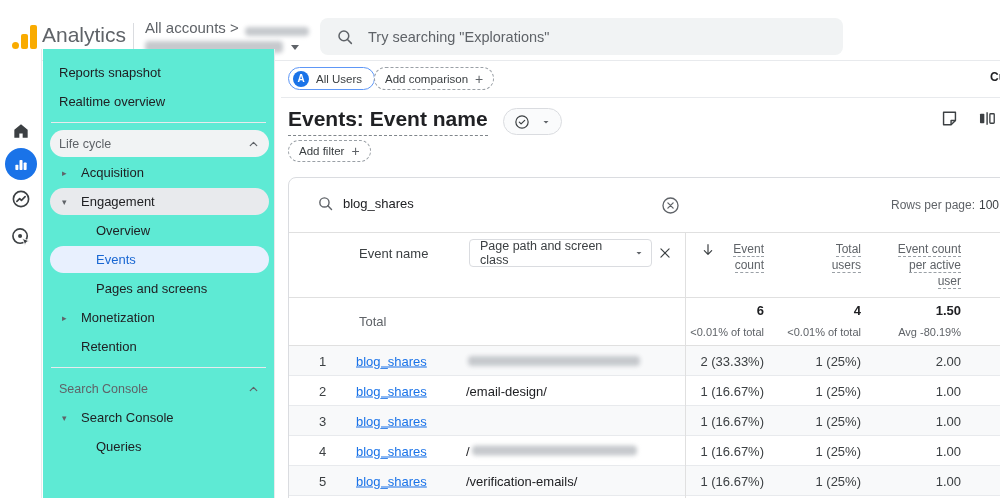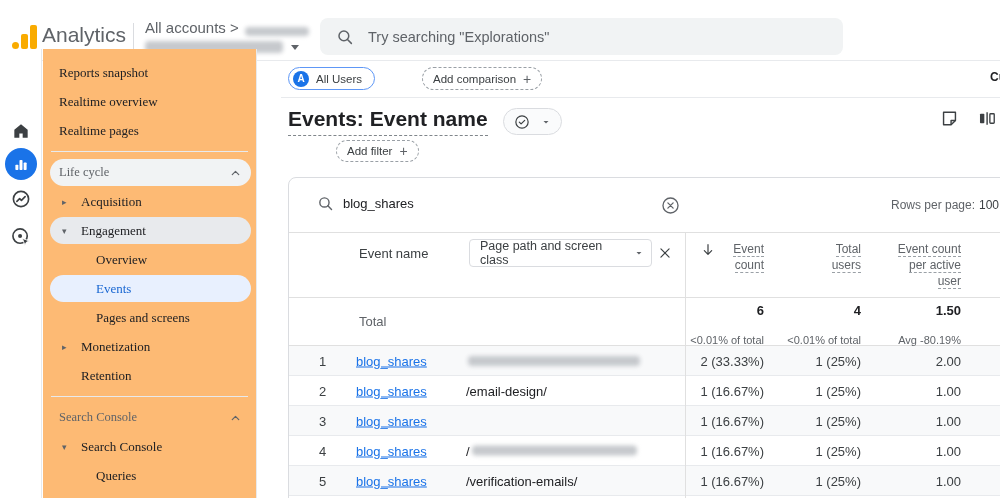--- a/index.html
+++ b/index.html
@@ -24,41 +24,41 @@
   .caret-tri { width:0; height:0; border-left:4px solid transparent; border-right:4px solid transparent; border-top:5px solid #5f6368; }
   .gsearch { position:absolute; left:320px; top:6px; width:523px; height:37px; border-radius:8px; background:#f1f3f4; display:flex; align-items:center; padding-left:16px; gap:14px; }
   .gsearch-ph { font-size:14.5px; color:#5f6368; }
 
   
   .rail { position:absolute; left:0; top:49px; width:42px; height:449px; border-right:1px solid #e8eaed; background:#fff; }
   .rail-ic { position:absolute; left:0; width:42px; display:flex; justify-content:center; }
   .reports-circle { width:32px; height:32px; border-radius:50%; background:#1a73e8; display:flex; align-items:center; justify-content:center; }
 
   
-  .nav { position:absolute; left:43px; top:49px; width:214px; height:449px; background:#fdba74; border-right:1px solid #e8eaed; padding-top:9px; font-size:13px;font-family:Liberation Serif, serif; }
+  .nav { position:absolute; left:43px; top:49px; width:232px; height:449px; background:#5eead4; border-right:1px solid #e8eaed; padding-top:9px; font-size:13px; }
   .nav-item { position:relative; height:29px; display:flex; align-items:center; color:#202124; cursor:pointer; }
   .nav-item .pill { position:absolute; left:7px; right:5px; top:1px; bottom:1px; border-radius:16px; }
   .nav-lbl { position:relative; z-index:1; }
   .ind0 .nav-lbl { margin-left:16px; }
   .ind1 .nav-lbl { margin-left:38px; }
   .ind2 .nav-lbl { margin-left:53px;text-align:right; }
   .nav-arrow { position:relative; z-index:1; position:absolute; left:19px; font-size:9px; color:#5f6368; top:50%; transform:translateY(-50%); }
   .nav-header { color:#5f6368; font-size:12.5px; }
   .nav-header .chev { position:absolute; right:14px; top:50%; transform:translateY(-50%); z-index:1; display:flex; }
   .pill-gray { background:#f1f3f4; }
   .pill-gray2 { background:#e8eaed; }
   .pill-blue { background:#e8f0fe; }
   .sel-blue { color:#1967d2; font-weight:500; }
   .nav-divider { height:1px; background:#e8eaed; margin:6px 8px 6px 8px; }
 
   
   .chip { display:inline-flex; align-items:center; border-radius:13px; font-size:11.5px; color:#3c4043; cursor:pointer; background:#fff; }
   .chip-users { position:absolute; left:288px; top:67px; height:23px; border:1px solid #5e97f6; padding:0 12px 0 4px; gap:7px; font-weight:500; }
   .badge-a { width:16px; height:16px; border-radius:50%; background:#1a73e8; color:#fff; font-size:10px; font-weight:700; display:flex; align-items:center; justify-content:center; }
-  .chip-dashed { border:1px dashed #9aa0a6; padding:0 10px; gap:7px; height:23px; font-weight:500;margin-left:48px; }
+  .chip-dashed { border:1px dashed #9aa0a6; padding:0 10px; gap:7px; height:23px; font-weight:500; }
   .chip-comparison { position:absolute; left:374px; top:67px; }
   .plus { font-size:14px; color:#5f6368; font-weight:400; }
   .chips-rule { position:absolute; left:281px; top:97px; width:719px; height:1px; background:#e8eaed; }
   .report-title-row { position:absolute; left:288px; top:107px; display:flex; align-items:center; gap:15px; }
   .report-title { font-size:21px; color:#202124; border-bottom:1.5px dashed #80868b; padding-bottom:4px; }
   .title-pill { display:flex; align-items:center; gap:9px; border:1px solid #dadce0; background:#fafbfc; border-radius:14px; height:27px; padding:0 9px; cursor:pointer; }
   .chip-filter { position:absolute; left:288px; top:140px; height:22px; }
   .date-range { position:absolute; left:990px; top:70px; font-size:12px; color:#202124; white-space:nowrap;font-weight:bold; }
   .date-range .dr-val { margin-left:11px; }
   .hdr-icons { position:absolute; top:109px; display:flex; }
@@ -80,21 +80,21 @@
   .dim-x { position:absolute; left:369px; top:13px; cursor:pointer; display:flex; }
   .sort-arrow { position:absolute; left:411px; top:9px; cursor:pointer; display:flex; }
   .colh { position:absolute; top:8px; text-align:right; font-size:12px; color:#5f6368; line-height:16px; cursor:pointer; }
   .colh span { border-bottom:1px dashed #9aa0a6; padding-bottom:0px; }
   .c1 { right:245px; } .c2 { right:148px; } .c3 { right:48px; }
 
   .total-row { position:absolute; left:0; top:120px; width:100%; height:48px; border-bottom:1px solid #e0e0e0; }
   .total-lbl { position:absolute; left:70px; top:16px; font-size:13px; color:#5f6368; }
   .tot { position:absolute; top:5px; text-align:right; }
   .tot-val { font-size:13px; font-weight:600; color:#202124; }
-  .tot-sub { font-size:11px; color:#5f6368; margin-top:16px; }
+  .tot-sub { font-size:11px; color:#5f6368; margin-top:8px; }
 
   .rows { position:absolute; left:0; top:168px; width:100%; }
   .trow { position:relative; height:30px; border-bottom:1px solid #e8eaed; }
   .trow.alt { background:#f8f9fa; }
   .cell { position:absolute; top:50%; transform:translateY(-50%); font-size:13px; }
   .cell-idx { left:30px; color:#3c4043; }
   .cell-event { left:67px; color:#1a73e8; text-decoration:underline; cursor:pointer; }
   .cell-path { left:177px; color:#202124; display:flex; align-items:center; gap:2px; }
   .cell-m1 { right:245px; text-align:right; color:#3c4043; }
   .cell-m2 { right:148px; text-align:right; color:#3c4043; }
@@ -162,23 +162,20 @@
     </div>
   </div>
 
   <nav class="nav">
     <div class="nav-item ind0">
         <span class="nav-lbl">Reports snapshot</span>
       </div>
     <div class="nav-item ind0">
         <span class="nav-lbl">Realtime overview</span>
       </div>
-    <div class="nav-item ind0">
-        <span class="nav-lbl">Realtime pages</span>
-      </div>
     <div class="nav-divider"></div>
     <div class="nav-item ind0 nav-header">
       <div class="pill pill-gray"></div>
       <span class="nav-lbl">Life cycle</span>
       <span class="chev">
           <svg width="13" height="13" viewBox="0 0 24 24">
             <path d="M6 15l6-6 6 6" fill="none" stroke="#5f6368" stroke-width="2.2" stroke-linecap="round" stroke-linejoin="round"></path>
           </svg>
         </span>
     </div>

